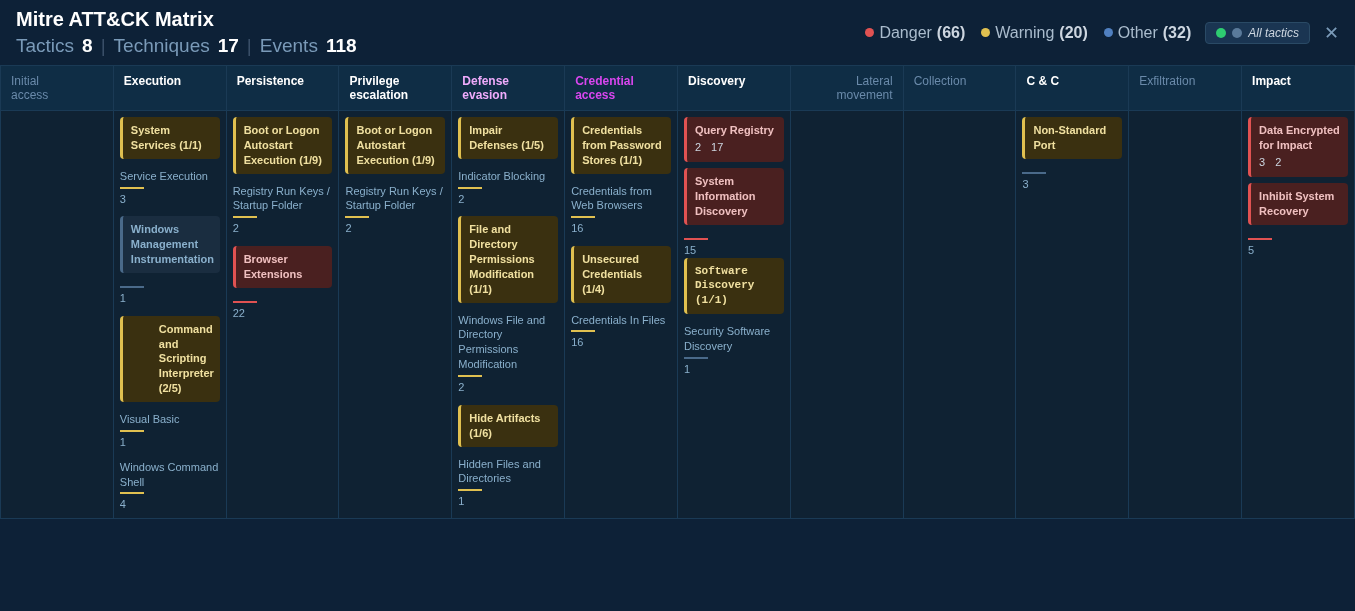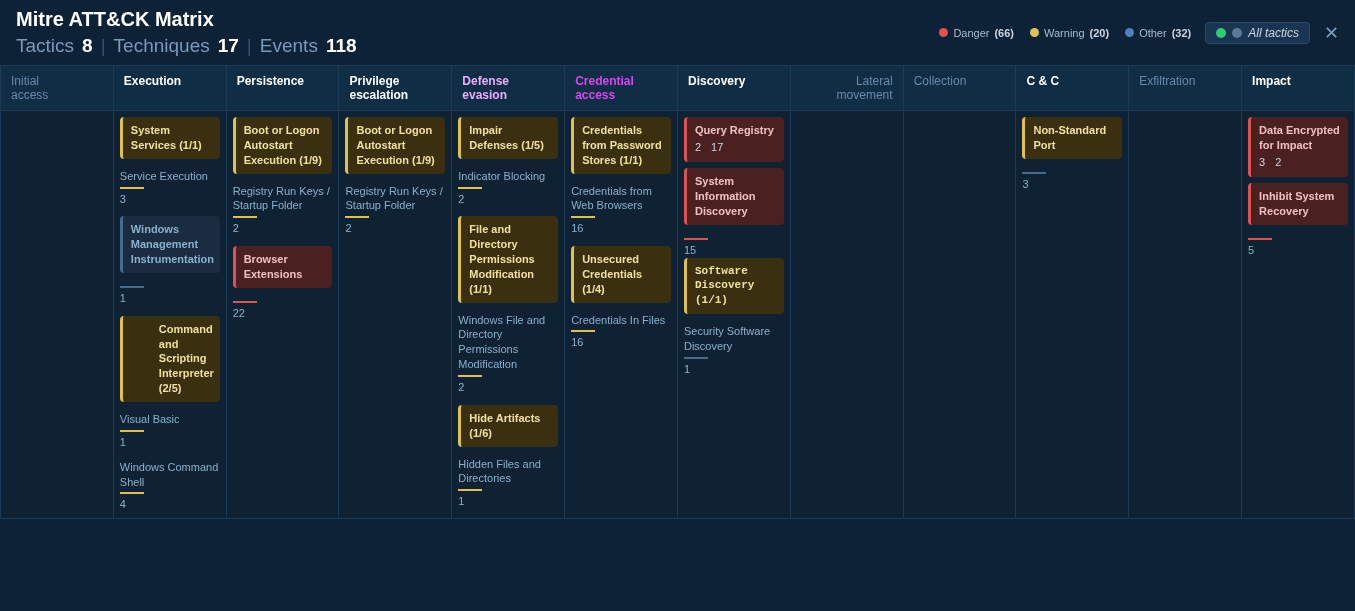--- a/index.html
+++ b/index.html
@@ -61,21 +61,21 @@
       color: #7a9ab8;
       font-size: 18px;
       cursor: pointer;
       background: none;
       border: none;
     }
     .legend {
       display: flex;
       align-items: center;
       gap: 16px;
-      font-size: 11px;
+      font-size: 16px;
     }
     .legend-item { display: flex; align-items: center; gap: 5px; }
     .legend-dot { width: 9px; height: 9px; border-radius: 50%; display: inline-block; }
     .dot-danger { background: #e05252; }
     .dot-warning { background: #e0c050; }
     .dot-other { background: #5080c0; }
     .legend-label { color: #aabccd; }
     .legend-count { color: #cdd6e0; font-weight: bold; }
 
     

